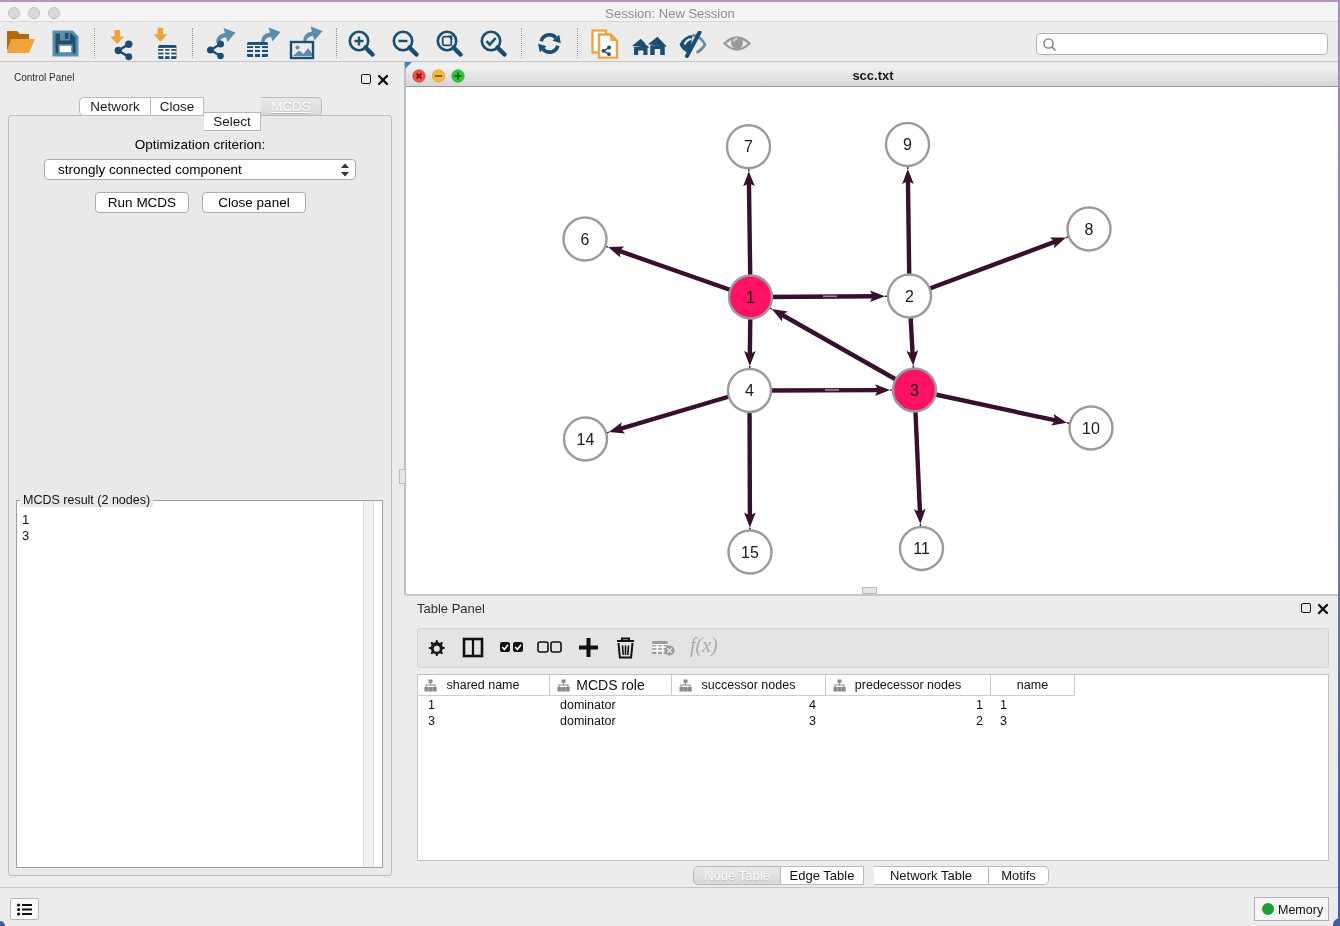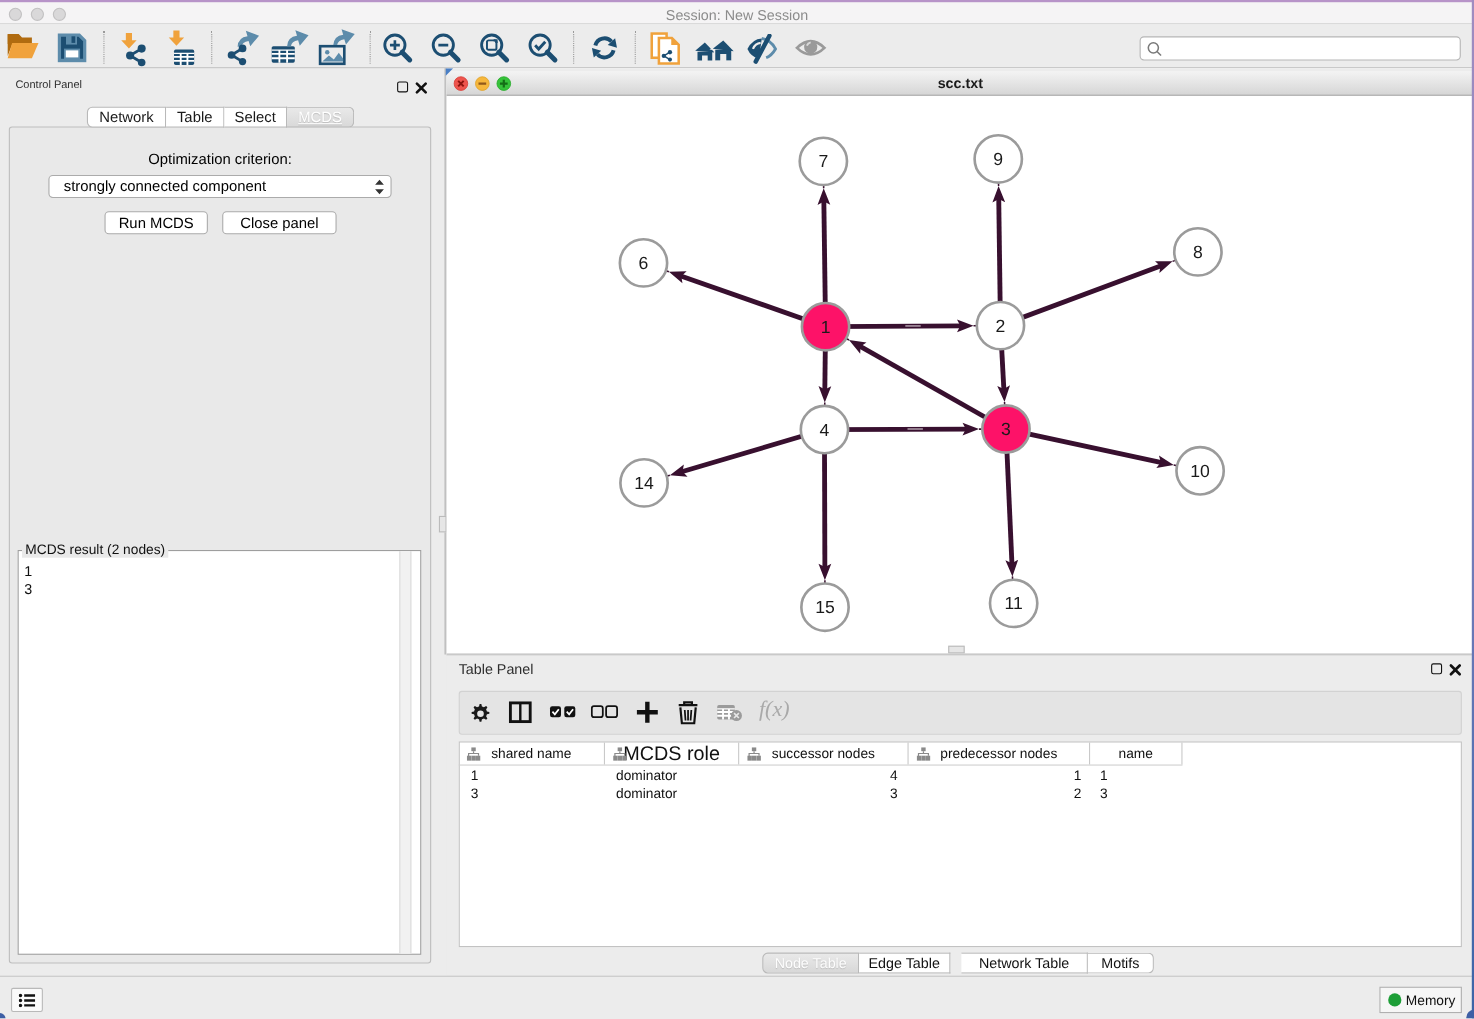--- a/index.html
+++ b/index.html
@@ -141,22 +141,22 @@
     <line x1="9.8" y1="9.8" x2="13.5" y2="13.5" stroke="#7a7a7a" stroke-width="1.4"></line>
   </svg>
 
 <div class="abs" style="left:14px;top:72px;font-size:10px;color:#2e2e2e">Control Panel</div>
 <div class="abs" style="left:361px;top:74px;width:10px;height:10px;border:1.6px solid #111;border-radius:2px"></div>
 <svg class="abs" style="left:377px;top:74px" width="12" height="12" viewBox="0 0 12 12">
     <path d="M2 2 L10 10 M10 2 L2 10" stroke="#111" stroke-width="2.4" stroke-linecap="round"></path>
   </svg>
 <div class="abs" style="left:8px;top:115px;width:384px;height:761px;background:#e9e9e9;border:1px solid #bdbdbd;border-radius:3px"></div>
 <div class="ctab" style="left:79px;width:72px;border-left:1px solid #b9b9b9;border-radius:5px 0 0 5px;">Network</div>
-<div class="ctab" style="left:151px;width:53px;">Table</div>
-<div class="ctab" style="left:204px;width:57px;">Select</div>
+<div class="ctab" style="left:151px;width:53px;">Close</div>
+<div class="ctab" style="left:204px;width:57px;margin-top:15px;">Select</div>
 <div class="ctab sel" style="left:261px;width:61px;text-decoration:underline;">MCDS</div>
 <div class="abs" style="left:0;top:137px;width:400px;text-align:center;font-size:13.5px;color:#000">Optimization criterion:</div>
 <div class="abs" style="left:44px;top:159px;width:312px;height:21px;background:#fff;border:1px solid #ababab;border-radius:4px;font-size:13.5px;line-height:20px;color:#000;padding-left:13px">strongly connected component</div>
 <svg class="abs" style="left:338px;top:162px" width="14" height="16" viewBox="0 0 14 16">
     <path d="M3 6 L7 1.5 L11 6 z M3 10 L7 14.5 L11 10 z" fill="#333"></path>
   </svg>
 <div class="abs" style="left:95px;top:192px;width:94px;height:21px;background:#fff;border:1px solid #ababab;border-radius:4px;text-align:center;font-size:13.5px;line-height:19px;color:#000">Run MCDS</div>
 <div class="abs" style="left:202px;top:192px;width:104px;height:21px;background:#fff;border:1px solid #ababab;border-radius:4px;text-align:center;font-size:13.5px;line-height:19px;color:#000">Close panel</div>
 
 <div class="abs" style="left:16px;top:500px;width:367px;height:368px;background:#fff;border:1px solid #9e9e9e"></div>
@@ -301,21 +301,21 @@
 <div class="abs" style="left:417px;top:674px;width:912px;height:187px;background:#fff;border:1px solid #c2c2c2"></div>
 <div class="abs" style="left:417px;top:695px;width:658px;height:1px;background:#cfcfcf"></div>
 <div style="position:absolute;left:417px;top:675px;width:133px;height:20px;border-right:1px solid #c9c9c9;text-align:center;font-size:12.5px;line-height:20px;color:#111">shared name</div>
 <svg style="position:absolute;left:424px;top:679px" width="13" height="13" viewBox="0 0 13 13">
     <rect x="4.5" y="0.5" width="4" height="3.4" fill="#8a8a8a"></rect>
     <path d="M6.5 4 v2 M2 8 v-2 h9 v2 M2 6.2 v2" stroke="#8a8a8a" stroke-width="1.1" fill="none"></path>
     <rect x="0.5" y="8" width="4" height="4.5" fill="#8a8a8a"></rect>
     <rect x="4.6" y="8" width="4" height="4.5" fill="#8a8a8a"></rect>
     <rect x="8.7" y="8" width="4" height="4.5" fill="#8a8a8a"></rect>
   </svg>
-<div style="position:absolute;left:550px;top:675px;width:122px;height:20px;border-right:1px solid #c9c9c9;text-align:center;font-size:18px;line-height:20px;color:#111">MCDS role</div>
+<div style="position:absolute;left:550px;top:675px;width:122px;height:20px;border-right:1px solid #c9c9c9;text-align:center;font-size:14px;line-height:20px;color:#111">MCDS role</div>
 <svg style="position:absolute;left:557px;top:679px" width="13" height="13" viewBox="0 0 13 13">
     <rect x="4.5" y="0.5" width="4" height="3.4" fill="#8a8a8a"></rect>
     <path d="M6.5 4 v2 M2 8 v-2 h9 v2 M2 6.2 v2" stroke="#8a8a8a" stroke-width="1.1" fill="none"></path>
     <rect x="0.5" y="8" width="4" height="4.5" fill="#8a8a8a"></rect>
     <rect x="4.6" y="8" width="4" height="4.5" fill="#8a8a8a"></rect>
     <rect x="8.7" y="8" width="4" height="4.5" fill="#8a8a8a"></rect>
   </svg>
 <div style="position:absolute;left:672px;top:675px;width:154px;height:20px;border-right:1px solid #c9c9c9;text-align:center;font-size:12.5px;line-height:20px;color:#111">successor nodes</div>
 <svg style="position:absolute;left:679px;top:679px" width="13" height="13" viewBox="0 0 13 13">
     <rect x="4.5" y="0.5" width="4" height="3.4" fill="#8a8a8a"></rect>

